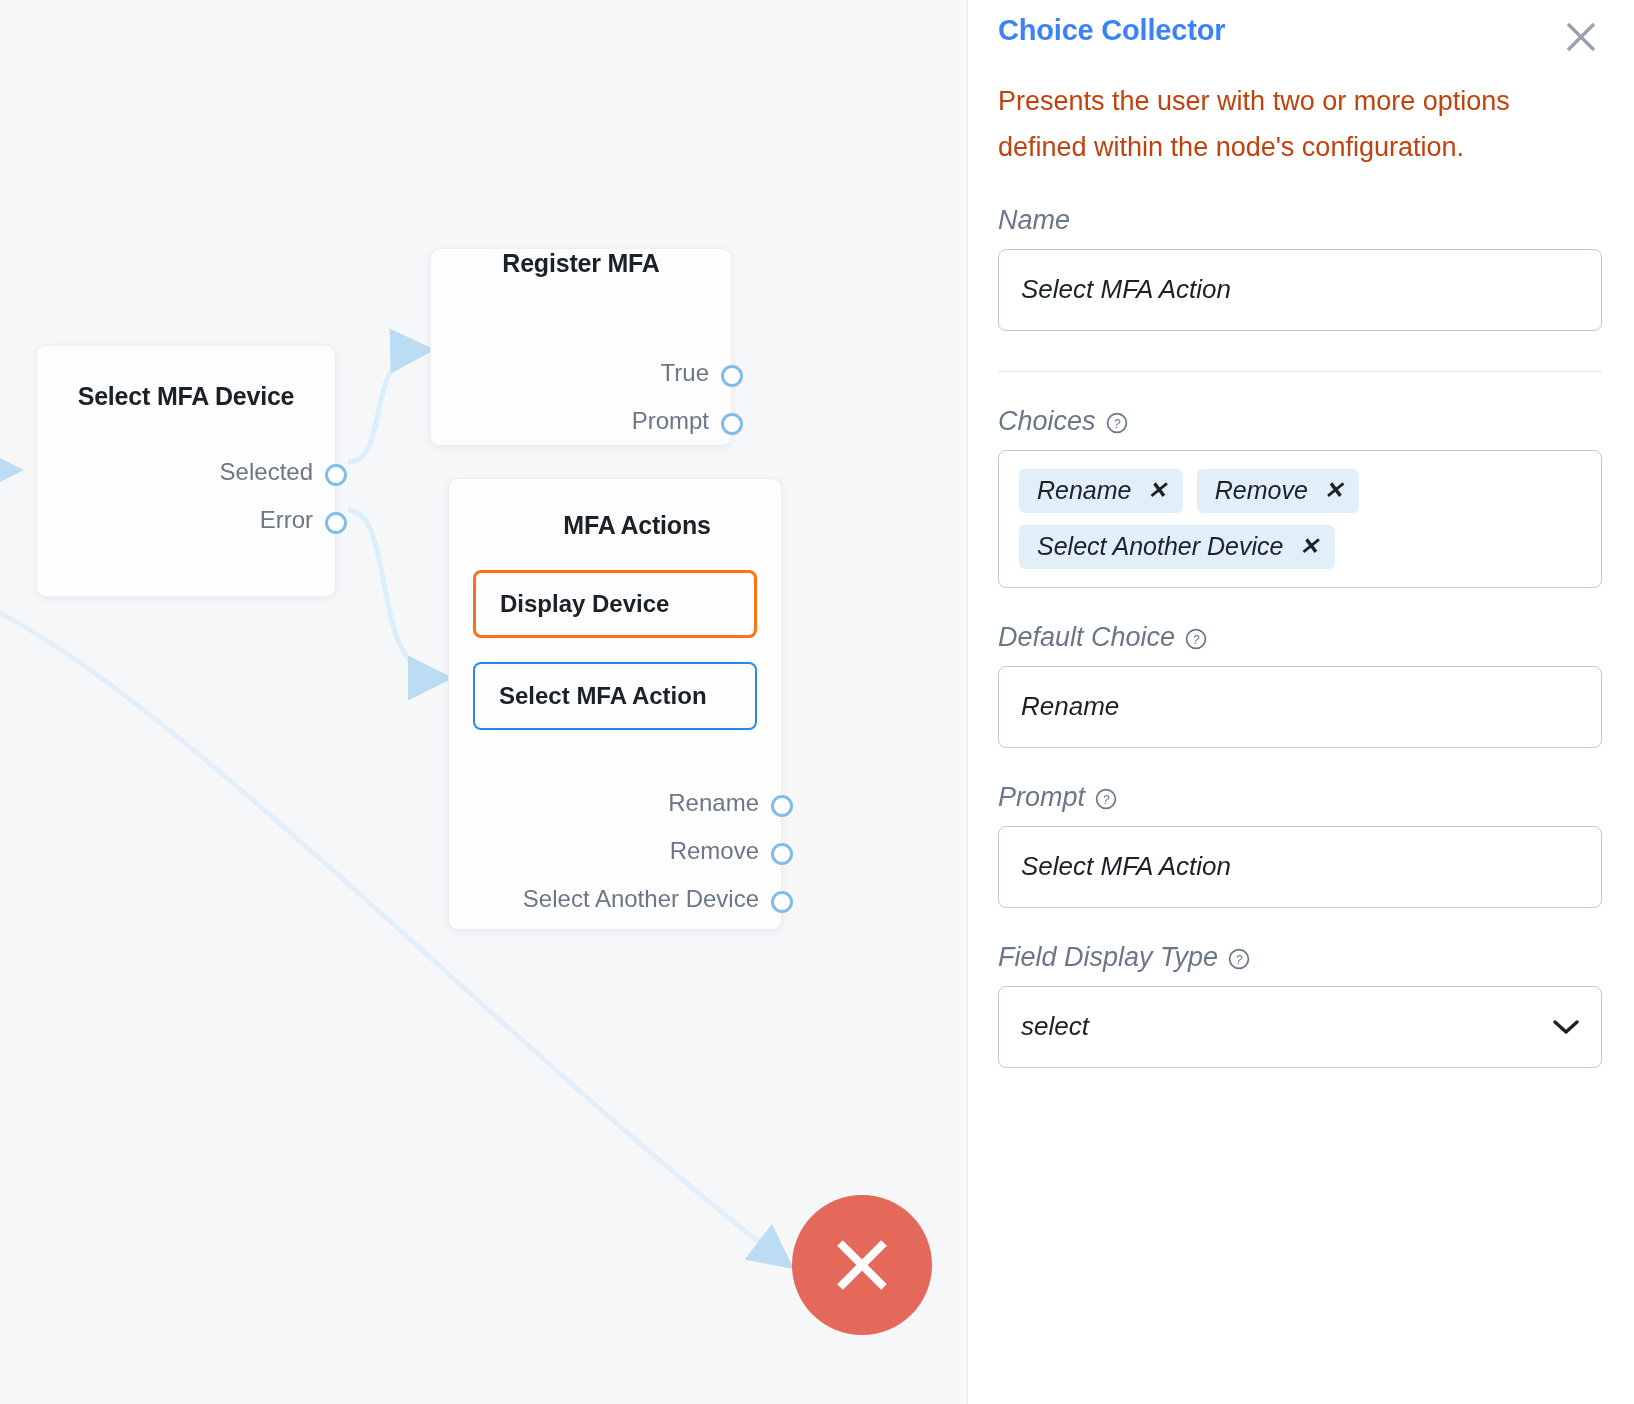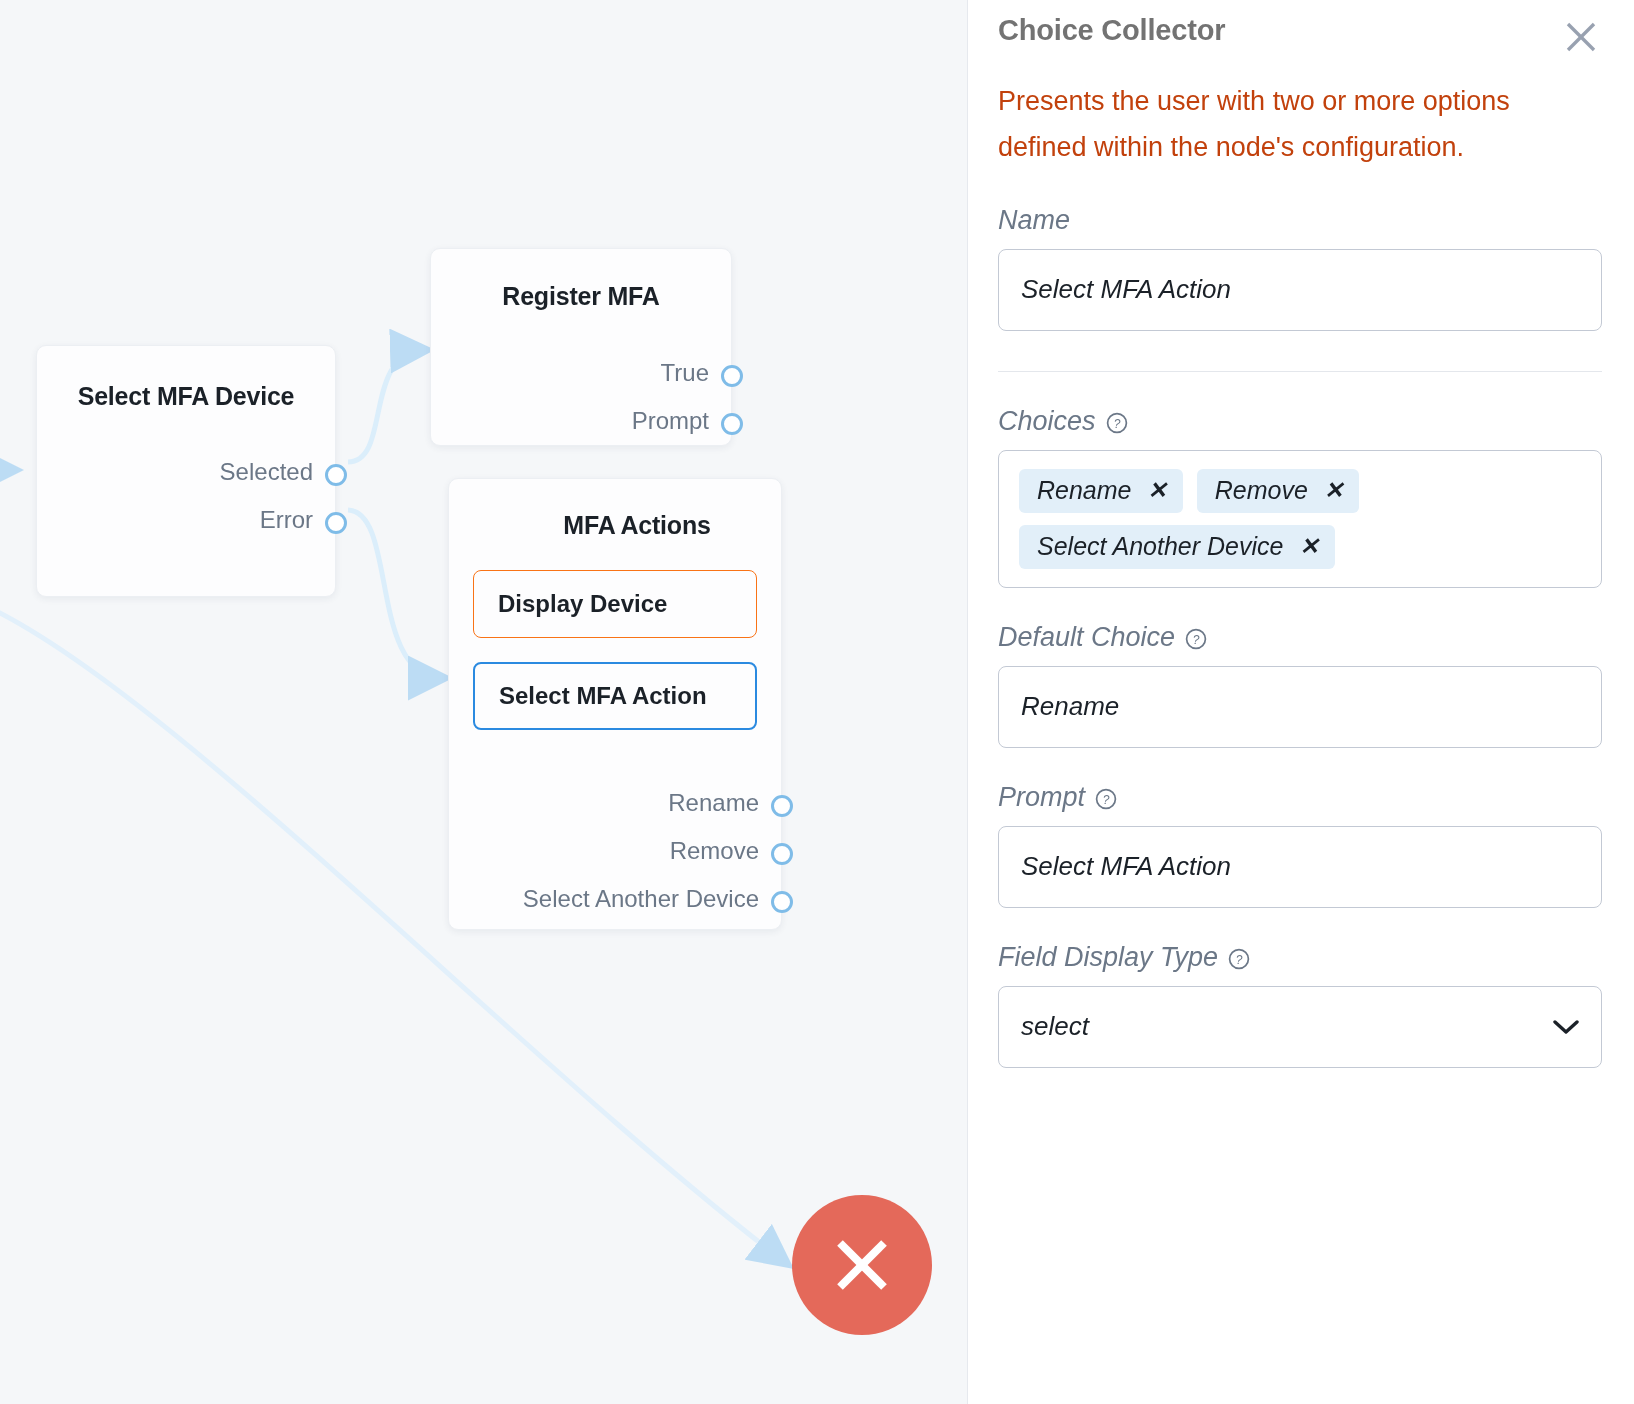--- a/index.html
+++ b/index.html
@@ -61,32 +61,32 @@
     box-sizing: border-box;
   }
 
   
   #node-select-device { left: 36px; top: 345px; width: 300px; height: 252px; }
   #node-select-device .node-title { margin-top: 36px; }
   #node-select-device .ports { top: 92px; }
 
   
   #node-register-mfa { left: 430px; top: 248px; width: 302px; height: 198px; }
-  #node-register-mfa .node-title { margin-top: 33px; }
+  #node-register-mfa .node-title { }
   #node-register-mfa .ports { top: 90px; }
 
   
   #node-mfa-actions { left: 448px; top: 478px; width: 334px; height: 452px; }
   #node-mfa-actions .node-title { margin-top: 32px; margin-left: 44px; }
   .inner-btn {
     margin: 0 24px;
     height: 68px;
     display: flex; align-items: center;
     padding-left: 24px;
-    border: 1px solid #f97316;
+    border: 3px solid #f97316;
     border-radius: 8px;
     background: #fdfdfe;
     font-size: 24px;
     font-weight: bold;
     color: #1b2128;
   }
   .inner-btn.first { margin-top: 30px; }
   .inner-btn.selected { border: 2px solid #2b8ae0; margin-top: 24px; }
   #node-mfa-actions .ports { top: 290px; }
 
@@ -109,21 +109,21 @@
     background: #ffffff;
     flex: 0 0 666px;
     padding: 0 32px 0 30px;
     overflow: hidden;
   }
   #panel-header {
     display: flex; align-items: flex-start; justify-content: space-between;
     padding-top: 14px;
   }
   #panel-title {
-    font-size: 29px; font-weight: bold; color: #737373;
+    font-size: 29px; font-weight: bold; color: #3b82f6;
     letter-spacing: -0.2px;
   }
   #panel-close {
     width: 36px; height: 36px; position: relative; cursor: pointer;
     margin-top: 6px; margin-right: 2px;
   }
   #panel-close svg { display:block; }
   #panel-desc {
     margin-top: 22px;
     font-size: 27px;

